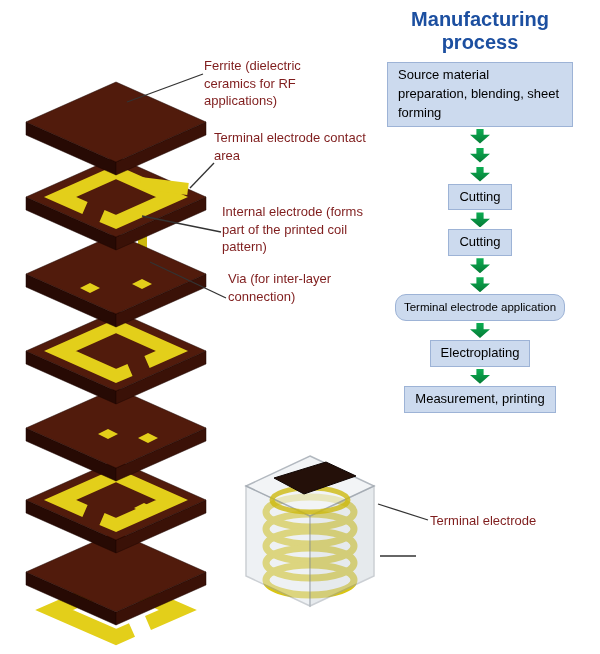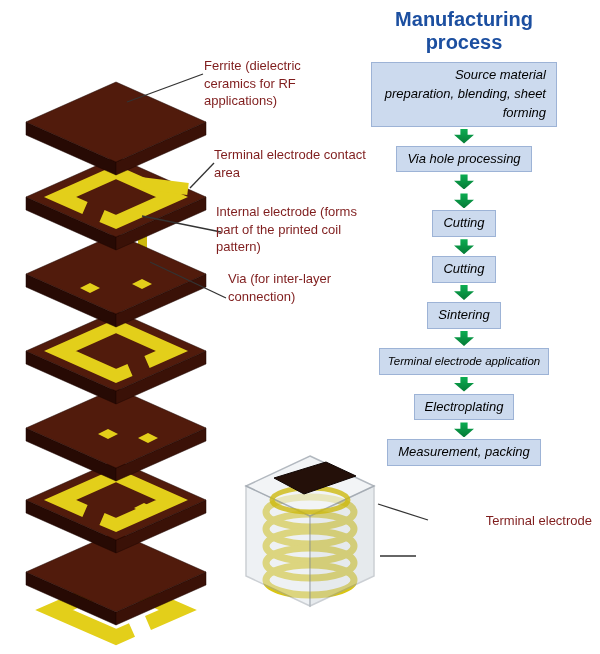--- a/index.html
+++ b/index.html
@@ -36,30 +36,30 @@
 
   
   .callout {
     position: absolute;
     font-size: 13px;
     line-height: 1.35;
     color: #7f1d1d;
     z-index: 3;
   }
   .lbl-ferrite            { left: 204px; top: 57px;  width: 148px; }
-  .lbl-terminal-contact   { left: 214px; top: 146px; width: 158px; }
-  .lbl-internal-electrode { left: 216px; top: 203px; width: 150px; }
+  .lbl-terminal-contact   { left: 214px; top: 129px; width: 158px; }
+  .lbl-internal-electrode { left: 222px; top: 203px; width: 150px; }
   .lbl-via                { left: 228px; top: 270px; width: 148px; }
-  .lbl-terminal-electrode { left: 430px; top: 512px; width: 162px; text-align: right; }
+  .lbl-terminal-electrode { left: 430px; top: 512px; width: 162px; }
   .lbl-spiral             { left: 418px; top: 540px; width: 172px; }
 
   
   .flowchart {
     position: absolute;
-    left: 356px;
+    left: 372px;
     top: 8px;
     width: 216px;
     display: flex;
     flex-direction: column;
     align-items: center;
     z-index: 3;
   }
   .flow-title {
     margin: 0 0 8px 0;
     width: 160px;
@@ -67,29 +67,28 @@
     font-size: 20px;
     font-weight: bold;
     line-height: 1.15;
     color: #1c4fa0;
   }
   .flow-box {
     background: #ccdaee;
     border: 1px solid #9db3d6;
     padding: 3px 10px;
     max-width: 204px;
-    text-align: right;
+    text-align: left;
     font-size: 13px;
     line-height: 1.45;
     color: #000;
     box-sizing: border-box;
-    font-style: italic;
   }
   .flow-box.w3 { width: 186px; }
-  .flow-box.small { font-size: 11.5px; white-space: nowrap; max-width: none; padding: 4px 8px; }
+  .flow-box.small { font-size: 11.5px; white-space: nowrap; max-width: none; padding: 4px 8px; border-radius: 11px; }
   .flow-arrow {
     width: 20px;
     height: 15px;
     margin: 2px 0;
     background: linear-gradient(#0cae52, #067a36);
     clip-path: polygon(32% 0, 68% 0, 68% 42%, 100% 42%, 50% 100%, 0 42%, 32% 42%);
   }
 
   
   .component-svg {
@@ -198,36 +197,34 @@
   <div class="callout lbl-via">Via (for inter-layer connection)</div>
 
   <div class="callout lbl-terminal-electrode">Terminal electrode</div>
 
   <div class="flowchart">
     <h2 class="flow-title">Manufacturing process</h2>
 
     <div class="flow-box w3">Source material preparation, blending, sheet forming</div>
     <div class="flow-arrow"></div>
 
-    <div class="flow-box">Via hole processing</div>
     <div class="flow-arrow"></div>
 
     <div class="flow-arrow"></div>
 
     <div class="flow-box">Cutting</div>
     <div class="flow-arrow"></div>
 
     <div class="flow-box">Cutting</div>
     <div class="flow-arrow"></div>
 
-    <div class="flow-box">Sintering</div>
     <div class="flow-arrow"></div>
 
     <div class="flow-box small">Terminal electrode application</div>
     <div class="flow-arrow"></div>
 
     <div class="flow-box">Electroplating</div>
     <div class="flow-arrow"></div>
 
-    <div class="flow-box">Measurement, packing</div>
+    <div class="flow-box">Measurement, printing</div>
   </div>
 
 </div>
 
 </body></html>

